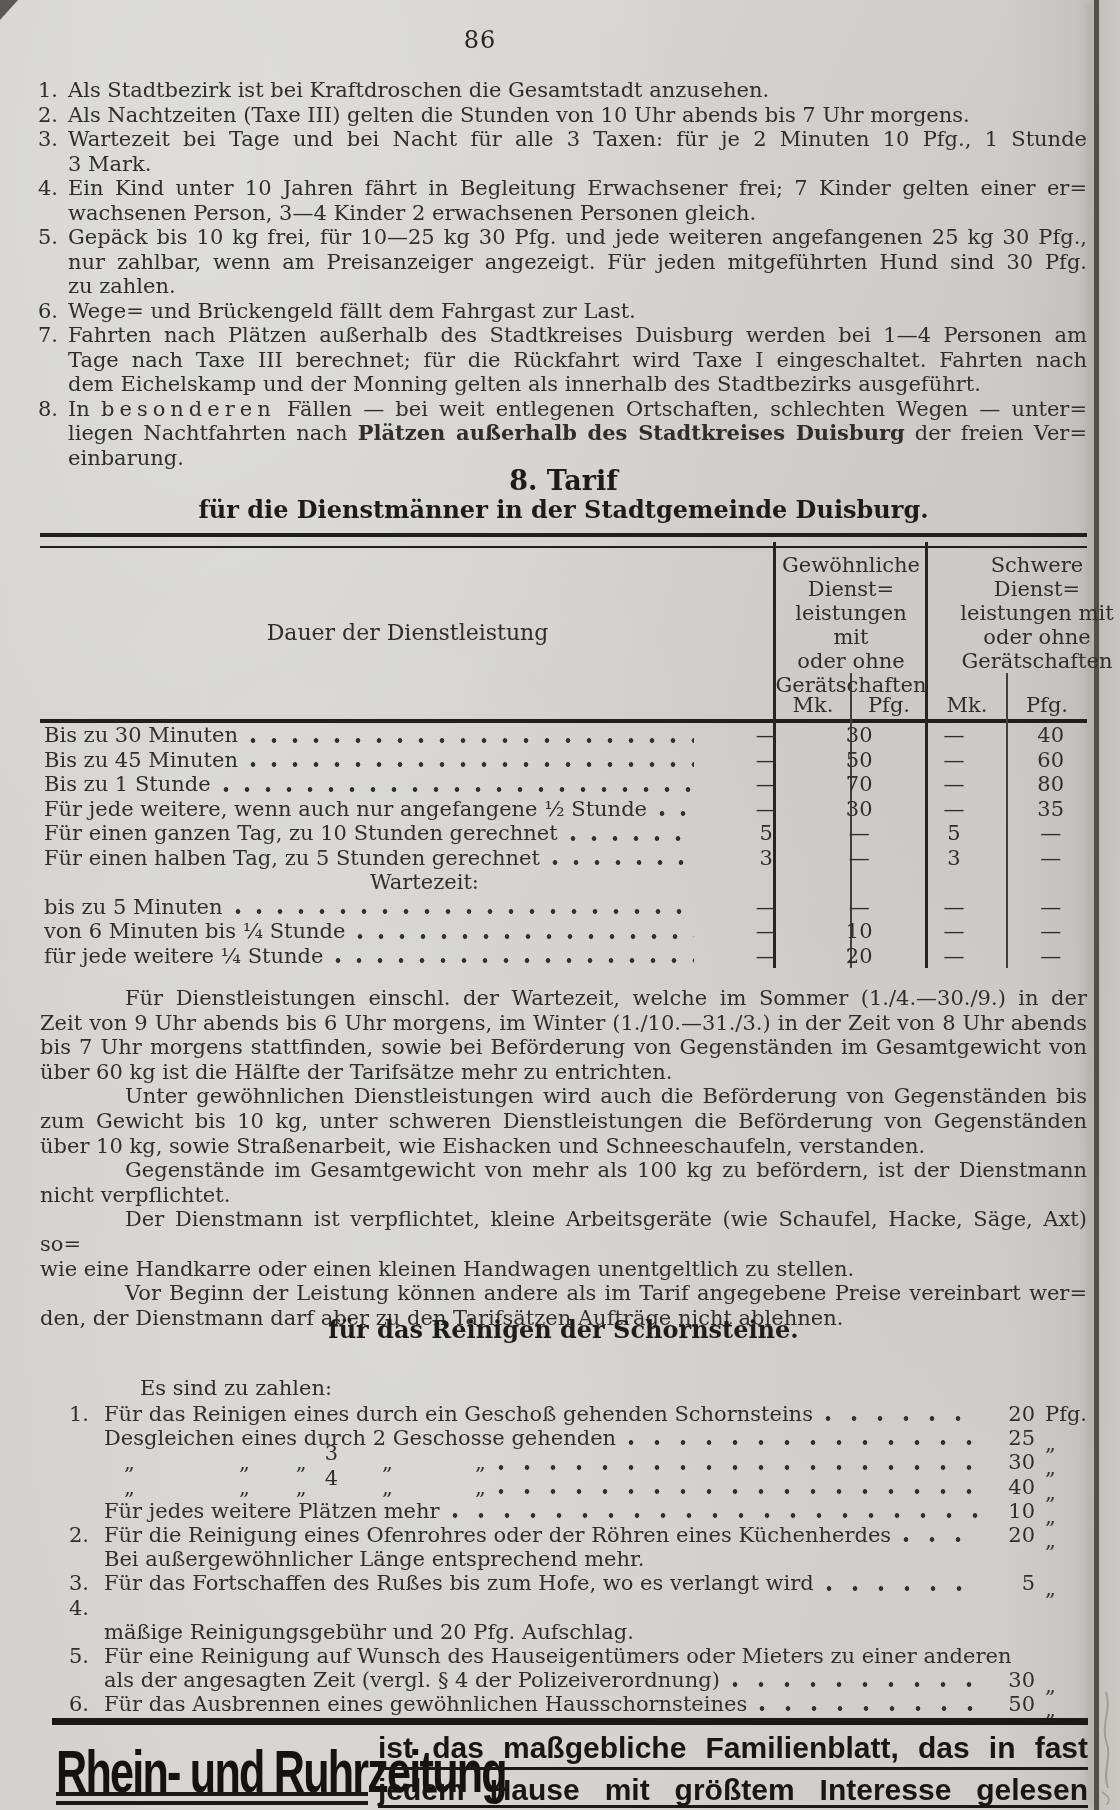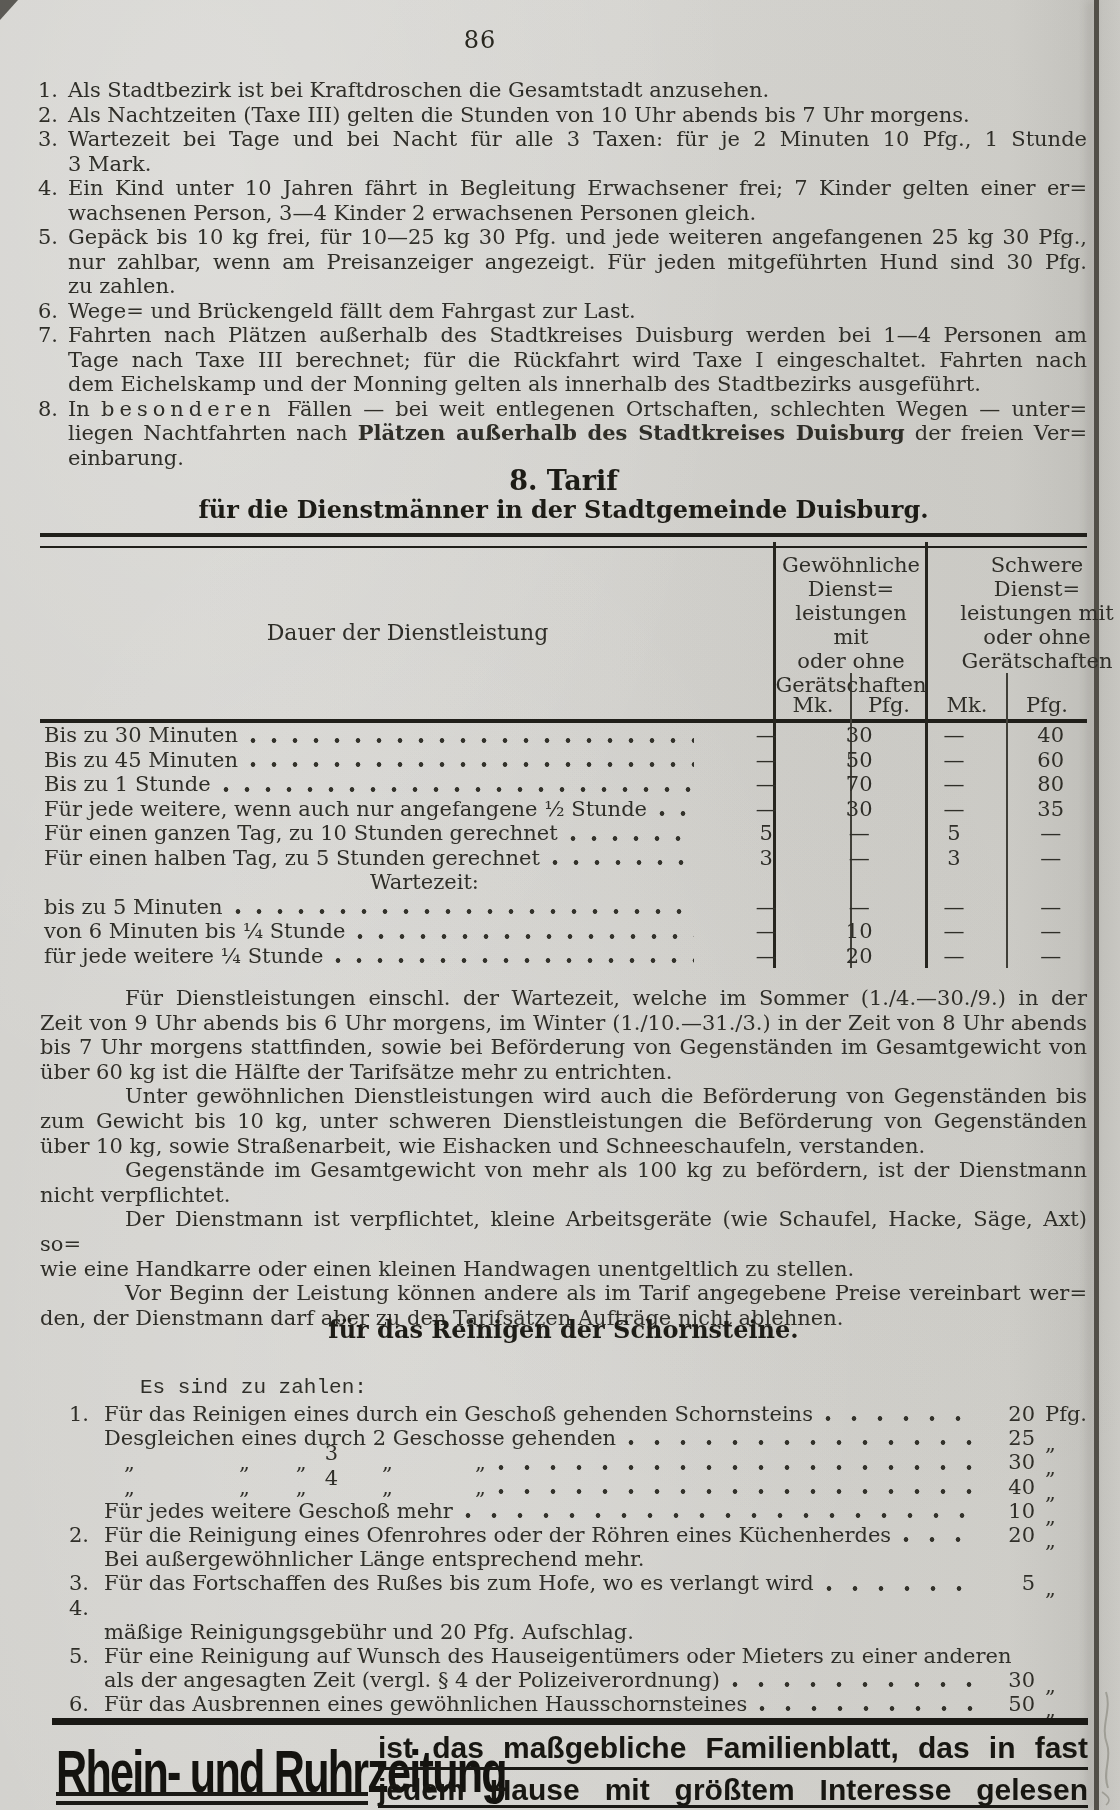--- a/index.html
+++ b/index.html
@@ -67,21 +67,21 @@
     background-image:radial-gradient(circle at 3px 3.5px,#33322b 2px,rgba(0,0,0,0) 2.7px);
     background-size:21px 7px;background-repeat:repeat-x;}
   .dots.f{background-size:26px 7px;margin-right:8px;}
 
   
   .paras{position:absolute;top:986px;left:40px;width:1047px;font-size:21px;}
   .pline{line-height:24.6px;}
   .first{text-indent:85px;}
 
   
-  .intro{position:absolute;top:1376px;left:140px;font-size:21px;font-family:Liberation Mono, monospace;}
+  .intro{position:absolute;top:1376px;left:140px;font-size:21px;}
   .fees{position:absolute;top:1402px;left:40px;width:1047px;font-size:21px;}
   .frow{display:flex;height:24.2px;line-height:24.2px;}
   .fnum{flex:0 0 64px;padding-left:29px;box-sizing:border-box;}
   .ftext{white-space:nowrap;}
   .fprice{width:46px;text-align:right;}
   .funit{width:52px;padding-left:10px;box-sizing:border-box;}
   .funit.low{transform:translateY(5px);}
   .ditto{display:flex;white-space:nowrap;}
   .dm{display:inline-block;}
   .dm1{margin-left:20px;}.dm2{margin-left:104px;}.dm3{margin-left:46px;}
@@ -363,21 +363,21 @@
         <span class="dn">4</span>
         <span class="dm dm4">„</span>
         <span class="dm dm5">„</span>
       </div>
       <div class="dots f"></div>
       <div class="fprice">40</div>
       <div class="funit low">„</div>
     </div>
     <div class="frow">
       <div class="fnum"></div>
-      <div class="ftext">Für jedes weitere Geschoß mehr</div>
+      <div class="ftext">Für jedes weitere Plätzen mehr</div>
       <div class="dots f"></div>
       <div class="fprice">10</div>
       <div class="funit low">„</div>
     </div>
     <div class="frow">
       <div class="fnum">2.</div>
       <div class="ftext">Für die Reinigung eines Ofenrohres oder der Röhren eines Küchenherdes</div>
       <div class="dots f"></div>
       <div class="fprice">20</div>
       <div class="funit low">„</div>

